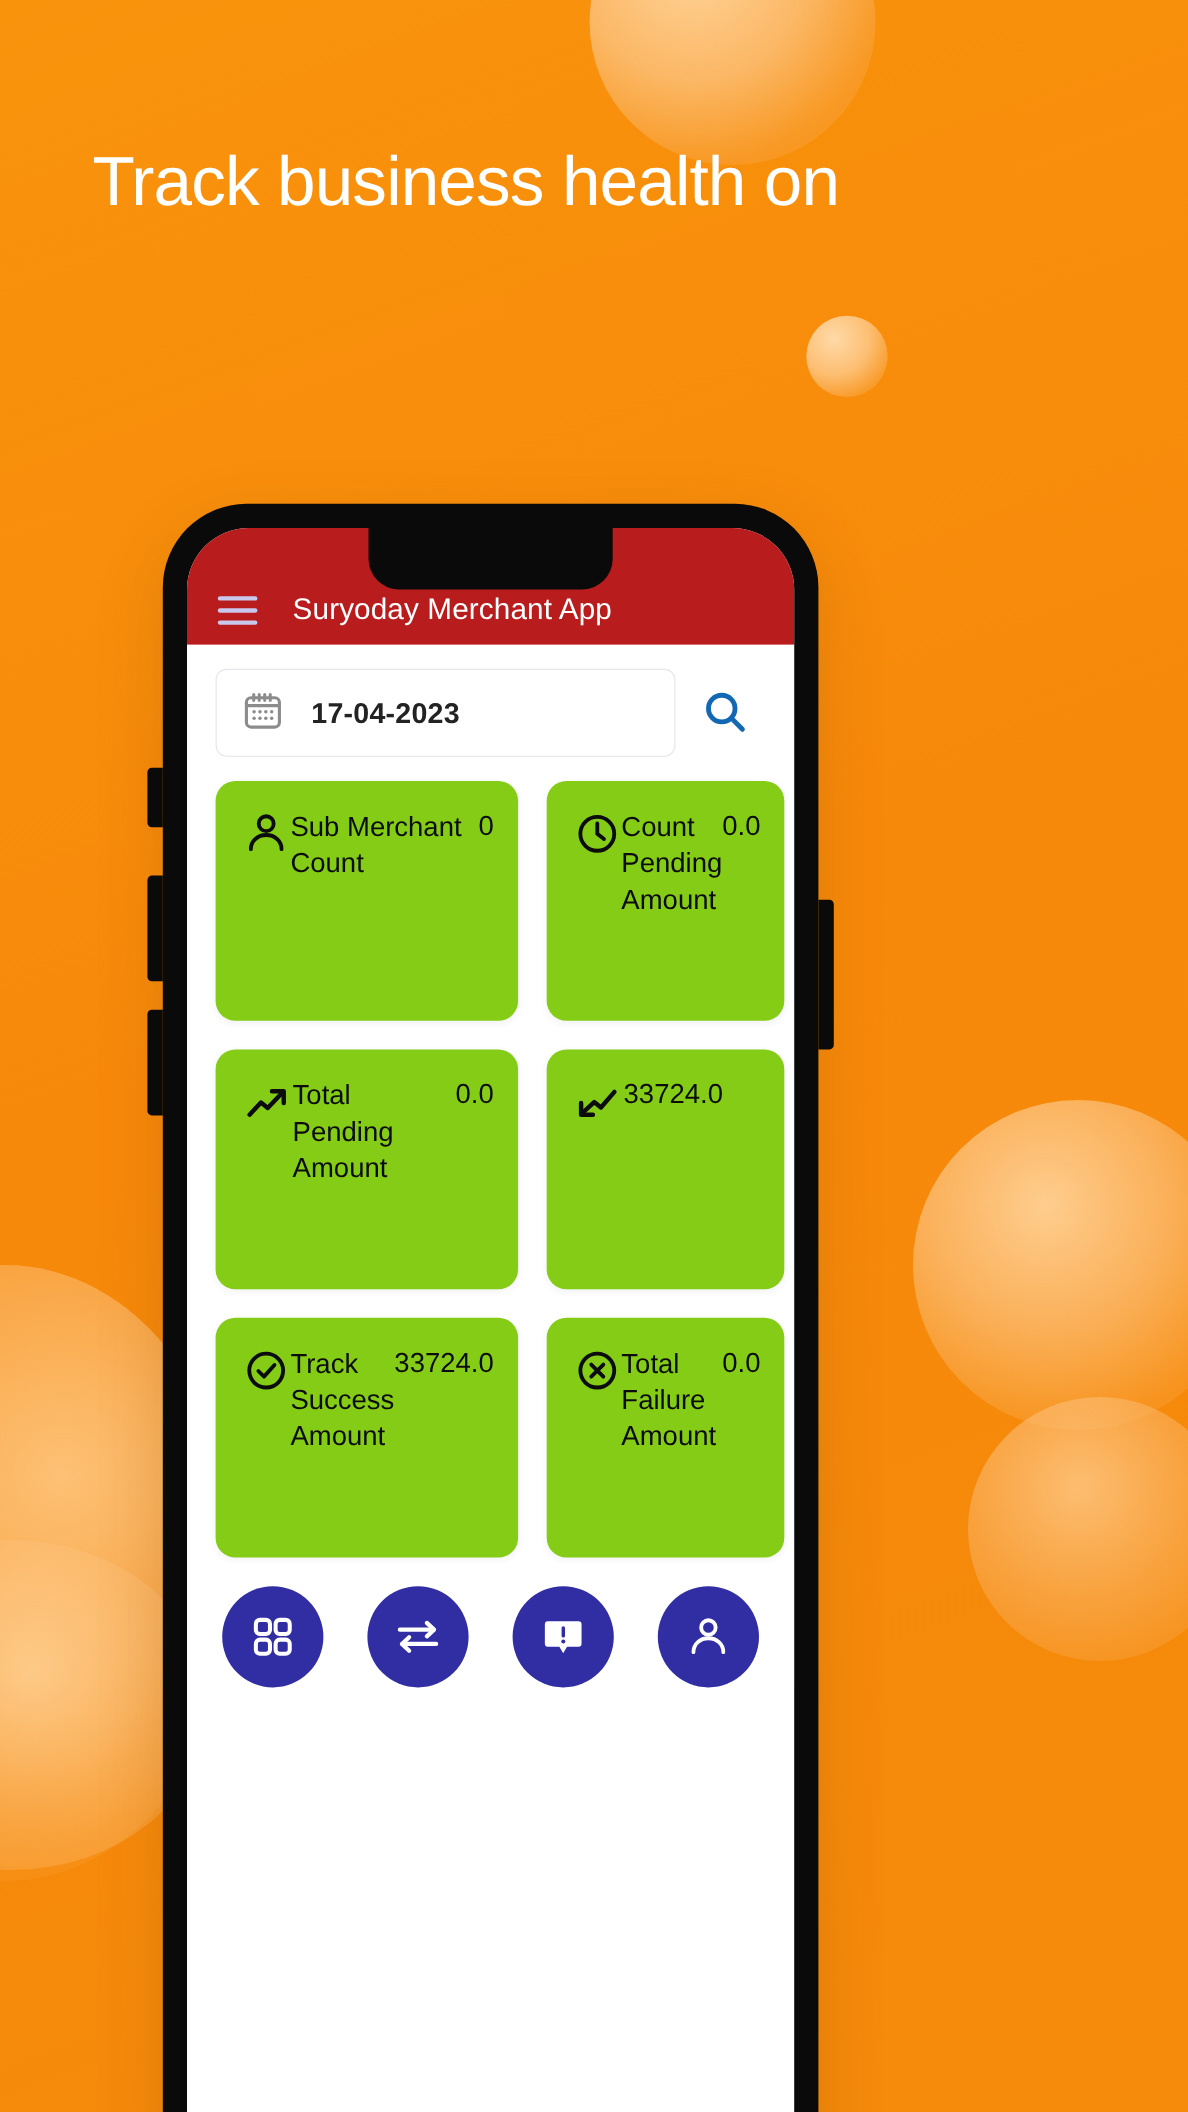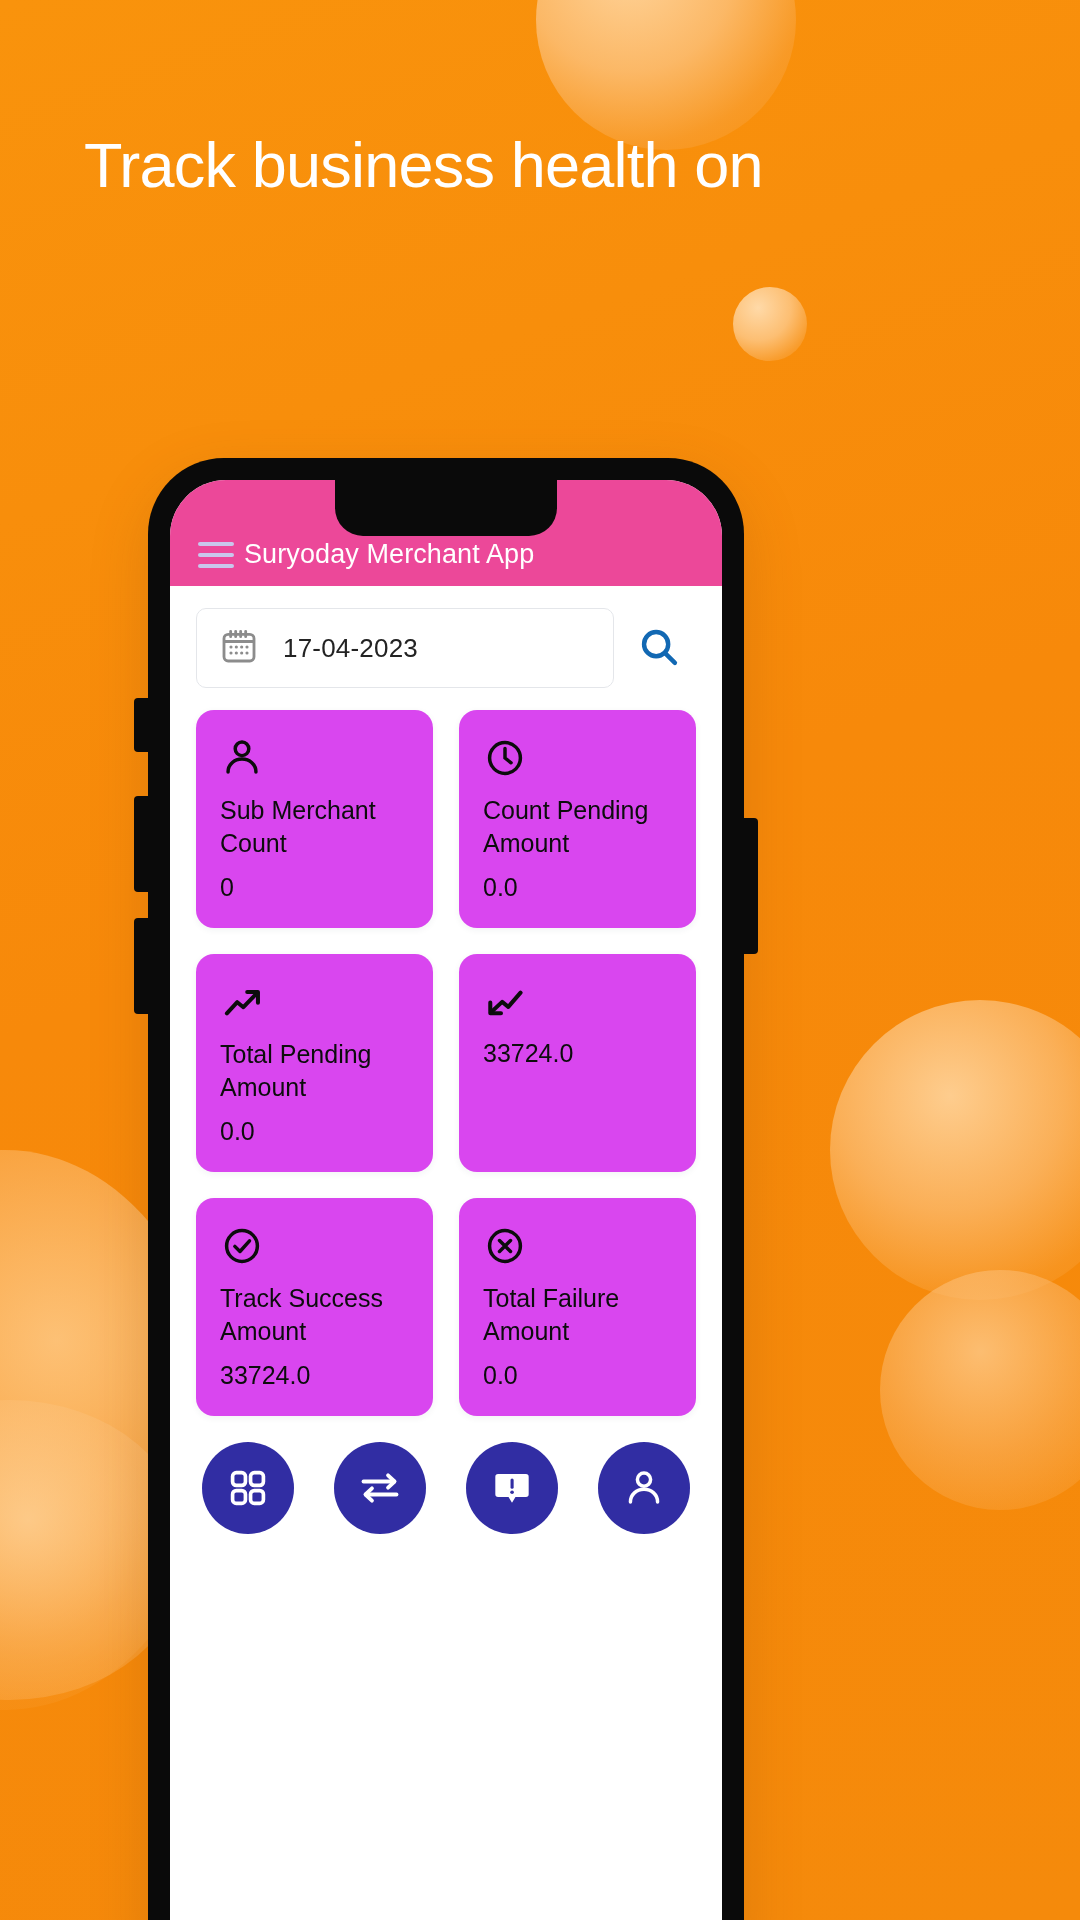--- a/index.html
+++ b/index.html
@@ -128,25 +128,25 @@
     width: 222px; height: 56px;
     background: #0A0A0A;
     border-radius: 0 0 28px 28px;
     z-index: 9;
   }
 
   
   #appbar {
     position: relative;
     height: 106px;
-    background: #ec4899;
+    background: #b91c1c;
     display: flex;
     align-items: flex-end;
     padding: 0 0 18px 28px;
-    gap: 10px;
+    gap: 32px;
   }
   #hamburger { width: 36px; height: 26px; display: flex; flex-direction: column; justify-content: space-between; }
   #hamburger span { display: block; height: 4px; background: #C9C7EC; border-radius: 2px; }
   #appbar-title {
     color: #FFFFFF;
     font-size: 27px;
     font-weight: 400;
     letter-spacing: 0.1px;
     line-height: 28px;
   }
@@ -158,42 +158,43 @@
   #datefield {
     flex: 1;
     height: 80px;
     border: 1.5px solid #E4E6EA;
     border-radius: 10px;
     display: flex;
     align-items: center;
     gap: 24px;
     padding: 0 22px;
     background: #FFFFFF;
+    font-weight: bold;
   }
   #date-value { font-size: 26px; color: #232323; letter-spacing: 0.2px; }
   #search-btn {
     width: 74px; height: 74px;
     display: flex; align-items: center; justify-content: center;
     background: transparent; border: none; cursor: pointer;
   }
 
   
   #cards {
     display: grid;
     grid-template-columns: 1fr 1fr;
     gap: 26px 26px;
     margin-top: 22px;
   }
   .card {
-    background: #d946ef;
+    background: #84cc16;
     border-radius: 18px;
     padding: 26px 22px 26px 24px;
     height: 218px;
     display: flex;
-    flex-direction: column;
+    flex-direction: row;
     box-shadow: 0 2px 7px rgba(30,50,70,0.06);
   }
   .card-icon { height: 50px; margin-bottom: 8px; }
   .card-icon svg { display: block; }
   .card-label {
     font-size: 25px;
     line-height: 33px;
     color: #0C0C0C;
     font-weight: 400;
     flex: 1;

